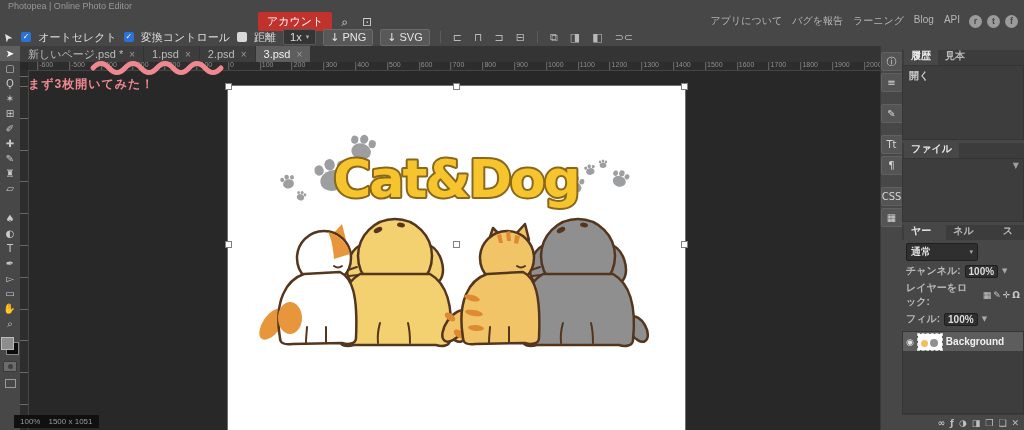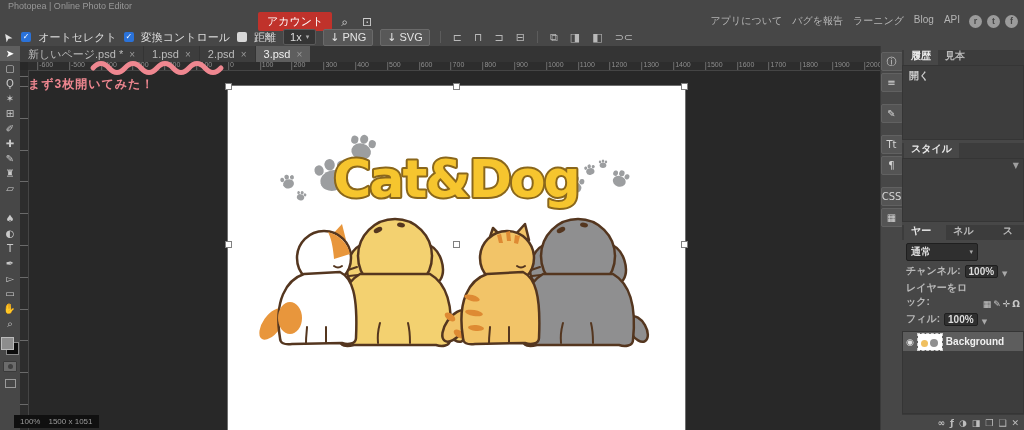--- a/index.html
+++ b/index.html
@@ -91,21 +91,21 @@
   .panel-tabs{height:15px;background:#3c3c3c;display:flex;align-items:flex-end;padding-left:2px;flex:none;}
   .panel-tab{padding:1px 7px 2px;color:#b9b9b9;}
   .panel-tab.active{background:#474747;color:#e8e8e8;}
   .panel-body{background:#3d3d3d;border:1px solid #353535;flex:none;position:relative;}
   #historyBody{height:73px;}
   .hist-entry{padding:3px 6px;color:#cfcfcf;}
   #stylesBody{height:62px;}
   .body-dd{position:absolute;right:4px;top:2px;color:#9f9f9f;font-size:8px;}
   .panel-gap{height:3px;flex:none;}
   #layersCtrls{padding:3px 4px 2px;flex:none;color:#b8b8b8;}
-  .ctl-row{display:flex;align-items:flex-end;gap:4px;margin-bottom:3px;}
+  .ctl-row{display:flex;align-items:center;gap:4px;margin-bottom:3px;}
   #blendSelect{background:#2f2f2f;border:1px solid #1f1f1f;border-radius:2px;color:#ddd;width:62px;padding:1px 4px;
                display:flex;justify-content:space-between;align-items:center;}
   .mini-dd{font-size:7px;color:#aaa;}
   .val-chip{background:#2f2f2f;border:1px solid #1f1f1f;border-radius:2px;padding:0 3px;color:#ddd;}
   .lock-ico{color:#c9c9c9;font-size:9px;margin-left:2px;}
   #layersList{flex:1;background:#3d3d3d;border:1px solid #353535;}
   .layer-row{height:19px;display:flex;align-items:center;gap:4px;padding:0 3px;background:#5d5d5d;color:#f0f0f0;}
   .eye-ico{font-size:9px;color:#e2e2e2;}
   .layer-thumb{width:24px;height:16px;background:#fff;outline:1px dashed #cfcfcf;position:relative;flex:none;}
   .layer-thumb i{position:absolute;border-radius:50%;}
@@ -458,21 +458,21 @@
       <span class="panel-tab active">履歴</span>
       <span class="panel-tab">見本</span>
     </div>
     <div class="panel-body" id="historyBody">
 
     <div class="hist-entry">開く</div>
       </div>
 
     <div class="panel-gap"></div>
     <div class="panel-tabs">
-      <span class="panel-tab active">スタイル</span>
+      <span class="panel-tab active">ファイル</span>
     </div>
     <div class="panel-body" id="stylesBody">
       <span class="body-dd icon">▼</span>
     </div>
 
     <div class="panel-gap"></div>
     <div class="panel-tabs">
       <span class="panel-tab active">レイヤー</span>
       <span class="panel-tab">チャンネル</span>
       <span class="panel-tab">パス</span>

